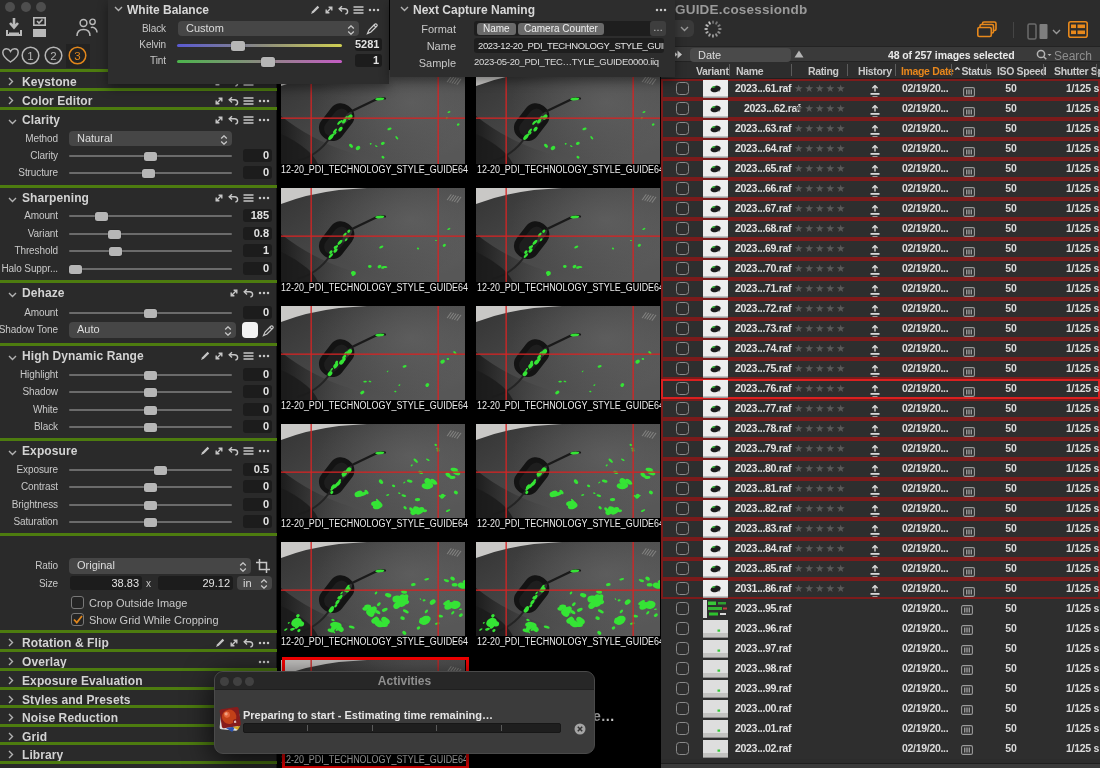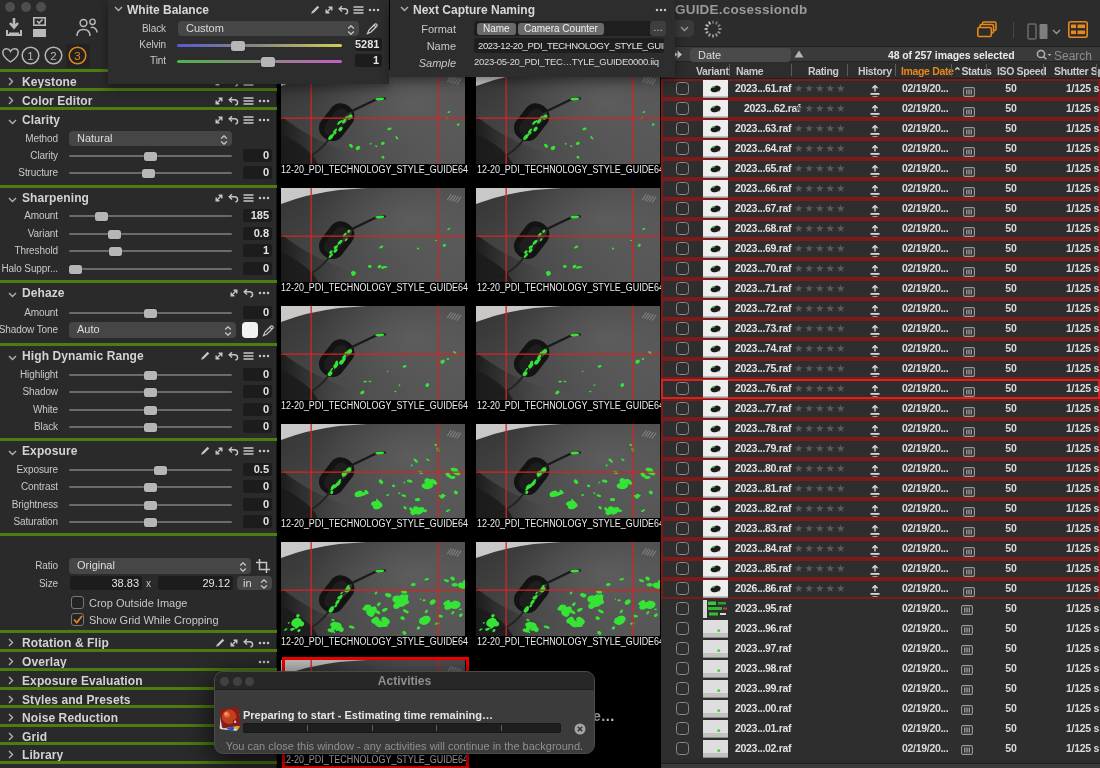--- a/index.html
+++ b/index.html
@@ -1851,21 +1851,21 @@
         <div class="rcb" style="left:13px;top:1px"></div>
         <div class="rthumb" style="left:40px;top:-1px"><svg width="25" height="18" viewBox="0 0 25 18">
             <rect width="25" height="18" fill="#ededed"></rect>
             <rect x="0" y="16.5" width="25" height="1.5" fill="#9a9a9a"></rect>
             <g transform="translate(12.5 8.5)">
               <ellipse cx="0" cy="0.5" rx="5.2" ry="3.2" fill="#1b1b1b" transform="rotate(-14)"></ellipse>
               <ellipse cx="-1.4" cy="-1.8" rx="2.0" ry="0.8" fill="#30b830" transform="rotate(-14)"></ellipse>
               <circle cx="3.6" cy="2.2" r="0.8" fill="#555"></circle>
             </g>
           </svg></div>
-        <div class="rname" style="left:72px;top:1px">2026...86.raf</div>
+        <div class="rname" style="left:72px;top:1px">2031...86.raf</div>
         <div class="rstars" style="left:131px;top:1px">★★★★★</div>
         <svg class="ab" style="left:206px;top:3.5px" width="12" height="13" viewBox="0 0 12 13">
           <path d="M6 0.8 V6.5 M3.4 3.2 L6 0.5 L8.6 3.2" stroke="#d8d8d8" stroke-width="1.4" fill="none"></path>
           <rect x="1.5" y="8" width="9" height="1.8" fill="#d8d8d8"></rect>
           <rect x="3.5" y="11" width="5" height="1" fill="#9a9a9a"></rect>
         </svg>
         <div class="rdate" style="left:239px;top:1px">02/19/20...</div>
         <svg class="ab" style="left:300px;top:5.5px" width="12" height="10" viewBox="0 0 12 10">
           <rect x="0.6" y="0.6" width="10.8" height="8.8" rx="1.5" fill="none" stroke="#9a9a9a" stroke-width="1.1"></rect>
           <rect x="3" y="2.5" width="1.4" height="5" fill="#9a9a9a"></rect>
@@ -2087,21 +2087,21 @@
           <circle cx="10" cy="5" r="1.25" fill="#c6c6c6"></circle>
         </svg>
       </span>
       <div class="ab" style="left:8px;top:23px;width:58px;text-align:right;font-size:11px;color:#c8c8c8;">Format</div>
       <div class="ab" style="left:84px;top:21px;width:180px;height:15px;background:#1e1e1e;border-radius:3px;"></div>
       <div class="ab" style="left:87px;top:22.5px;height:12px;background:#6a6a6a;border-radius:3px;font-size:10px;color:#efefef;line-height:12px;padding:0 6px;">Name</div>
       <div class="ab" style="left:128px;top:22.5px;height:12px;background:#6a6a6a;border-radius:3px;font-size:10px;color:#efefef;line-height:12px;padding:0 6px;">Camera Counter</div>
       <div class="ab" style="left:260px;top:21px;width:16px;height:15px;background:#3e3e3e;border-radius:3px;color:#c8c8c8;font-size:10px;text-align:center;line-height:13px;">…</div>
       <div class="ab" style="left:8px;top:40px;width:58px;text-align:right;font-size:11px;color:#c8c8c8;">Name</div>
       <div class="ab" style="left:84px;top:37.5px;width:190px;height:15px;background:#1e1e1e;border-radius:3px;overflow:hidden;font-size:9.5px;color:#e4e4e4;line-height:15px;padding-left:4px;letter-spacing:-0.4px;white-space:nowrap;">2023-12-20_PDI_TECHNOLOGY_STYLE_GUIDE</div>
-      <div class="ab" style="left:8px;top:57px;width:58px;text-align:right;font-size:11px;color:#c8c8c8;font-style:italic;">Sample</div>
+      <div class="ab" style="left:8px;top:57px;width:58px;text-align:right;font-size:11px;color:#c8c8c8;">Sample</div>
       <div class="ab" style="left:84px;top:56px;font-size:9.5px;color:#dadada;white-space:nowrap;letter-spacing:-0.3px;">2023-05-20_PDI_TEC…TYLE_GUIDE0000.iiq</div>
     </div>
 <div id="act">
       <div class="bar">
         <div class="c" style="left:5px"></div>
         <div class="c" style="left:17.5px"></div>
         <div class="c" style="left:30px"></div>
         <div style="position:absolute;left:0;top:2px;width:100%;text-align:center;font-size:12px;font-weight:700;color:#8e8e8e;">Activities</div>
       </div>
       <svg class="ab" style="left:3px;top:33px" width="25" height="29" viewBox="0 0 26 30">
@@ -2120,15 +2120,14 @@
       <div class="ab" style="left:28px;top:37px;font-size:11px;font-weight:600;color:#e4e4e4;">Preparing to start - Estimating time remaining…</div>
       <div class="ab" style="left:28px;top:51px;width:318px;height:10px;background:#1e1e1e;border-radius:2px;border:1px solid #171717;"></div>
       <div class="ab" style="left:92px;top:53px;width:1px;height:6px;background:#5a5a5a;"></div>
       <div class="ab" style="left:157px;top:53px;width:1px;height:6px;background:#5a5a5a;"></div>
       <div class="ab" style="left:221px;top:53px;width:1px;height:6px;background:#5a5a5a;"></div>
       <div class="ab" style="left:286px;top:53px;width:1px;height:6px;background:#5a5a5a;"></div>
       <svg class="ab" style="left:359px;top:51px" width="12" height="12" viewBox="0 0 12 12">
 <circle cx="6" cy="6" r="5.5" fill="#a5a5a5"></circle>
         <path d="M3.8 3.8 L8.2 8.2 M8.2 3.8 L3.8 8.2" stroke="#333" stroke-width="1.5"></path>
       </svg>
-      <div class="ab" style="left:0;top:68px;width:100%;text-align:center;font-size:11px;color:#8f8f8f;">You can close this window - any activities will continue in the background.</div>
     </div>
     <div class="ab" style="left:593px;top:708px;font-size:14px;font-weight:600;color:#dcdcdc;z-index:55;">e…</div>
   </div>
 </body></html>

